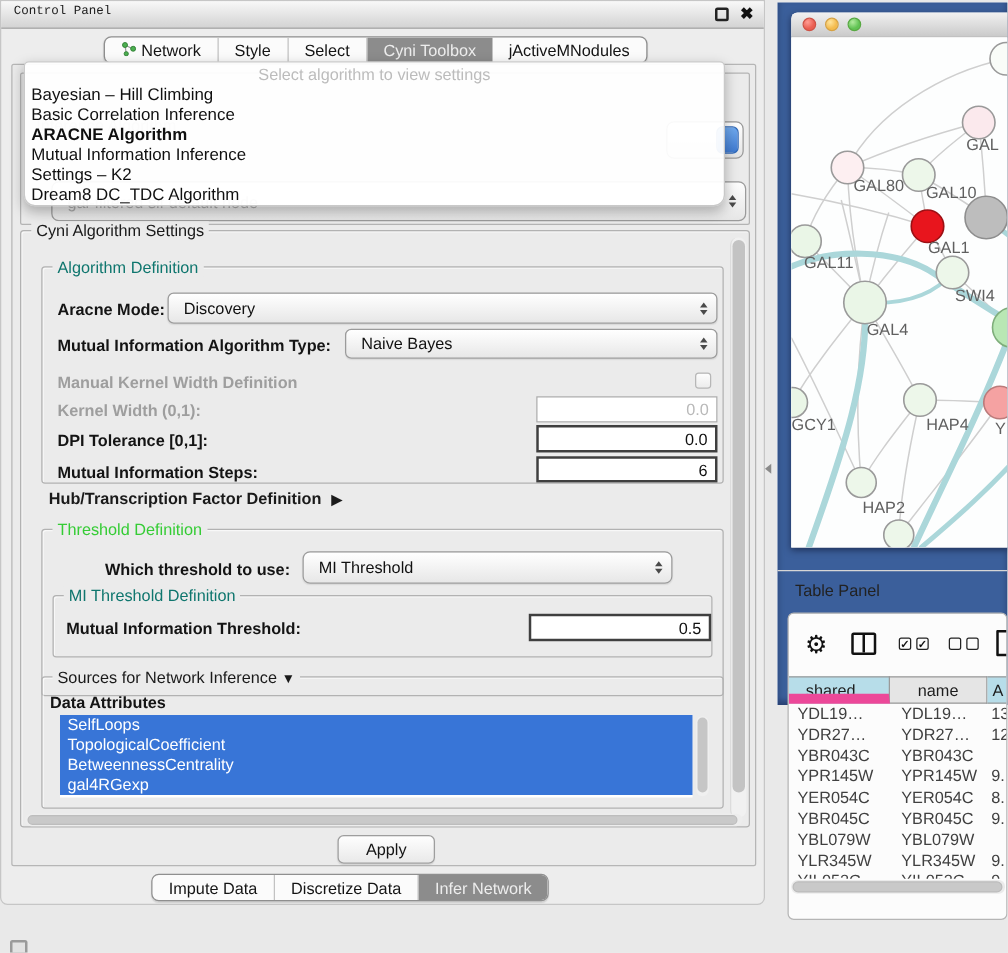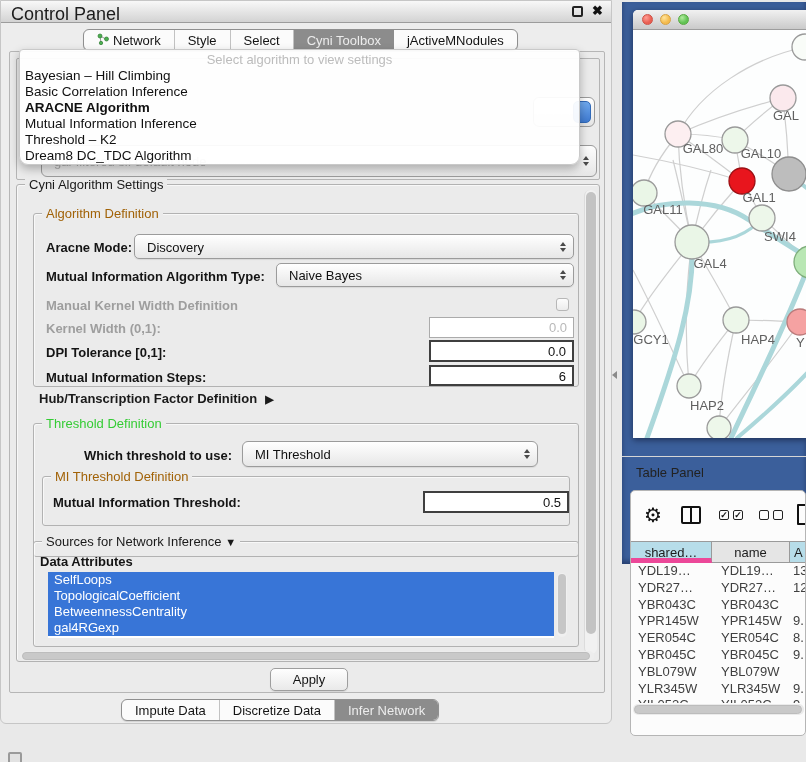--- a/index.html
+++ b/index.html
@@ -4,21 +4,21 @@
 <style>
   * { margin:0; padding:0; box-sizing:border-box; }
   html,body { width:806px; height:762px; overflow:hidden; }
   body { background:#e9e9e9; font-family:"Liberation Sans", sans-serif; color:#1a1a1a; }
   .abs { position:absolute; }
   .page { position:relative; width:806px; height:762px; }
 
   
   .control-panel { left:0; top:8; width:612px; height:724px; background:#ededed; border:1px solid #c6c6c6; border-radius:0 0 6px 6px; }
   .cp-titlebar { left:0; top:0; width:610px; height:22px; background:linear-gradient(#f8f8f8,#d3d3d3); border-bottom:1px solid #9c9c9c; }
-  .cp-title { left:10px; top:3px; font-size:18px; color:#1c1c1c; }
+  .cp-title { left:10px; top:3px; font-size:10px; color:#1c1c1c;font-family:Liberation Mono, monospace; }
   .cp-float { right:28px; top:5px; width:11px; height:11px; border:2px solid #222; border-radius:2px; }
   .cp-close { right:8px; top:2px; font-size:13px; font-weight:bold; color:#111; }
 
   .tabstrip { height:22px; display:flex; border:1px solid #8f8f8f; border-radius:6px; background:#fbfbfb; overflow:hidden; box-shadow:0 1px 1px rgba(0,0,0,.12); }
   .seg { padding:0 13px; font-size:13px; line-height:21px; color:#141414; border-right:1px solid #c2c2c2; white-space:nowrap; display:flex; align-items:center; gap:4px; }
   .seg:last-child { border-right:none; }
   .seg.sel { background:#8c8c8c; color:#ededed; border-right:none;align-items:center; }
   .tabs-top { left:82px; top:28px; }
   .tabs-bottom { left:120px; top:698px; }
 
@@ -35,21 +35,21 @@
   
   .algo-popup { left:9px; top:-3px; width:561px; height:116px; background:rgba(255,255,255,.94); border:1px solid #c9c9c9; border-radius:4px 4px 9px 9px; box-shadow:0 4px 10px rgba(0,0,0,.28); }
   .popup-hint { left:0; top:2px; width:100%; text-align:center; font-size:13px; color:#bcbcbc; }
   .pop-items { left:3px; top:18px; width:550px; }
   .pop-item { height:16px; line-height:16px; font-size:13.5px; color:#101010; padding-left:2px; }
   .pop-item.bold { font-weight:bold; }
 
   
   .group { position:absolute; border:1px solid #b2b2b2; border-radius:3px; box-shadow:inset 1px 1px 0 rgba(255,255,255,.65);padding-left:17px; }
   .gtitle { position:absolute; top:-8px; left:8px; background:#ebebeb; padding:0 4px; font-size:13px; }
-  .gtitle.blue { color:#a16207; }
+  .gtitle.blue { color:#0f766e; }
   .gtitle.green { color:#35cc35; }
 
   .settings-group { left:6px; top:132px; width:584px; height:478px; }
   .v-scroll { right:2px; top:5px; width:13px; height:464px; background:#f1f1f1; border-left:1px solid #dcdcdc; border-radius:6px; }
   .v-thumb { left:1px; top:2px; width:10px; height:442px; background:#c3c3c3; border-radius:6px; }
 
   .lbl { position:absolute; font-size:13px; font-weight:bold; color:#141414; white-space:nowrap; }
   .lbl.dis { color:#9e9e9e; }
 
   .combo { position:absolute; border:1px solid #9b9b9b; border-radius:5px; background:linear-gradient(#ffffff,#e7e7e7); box-shadow:0 1px 1px rgba(0,0,0,.08); }
@@ -96,21 +96,21 @@
   .tp-title { left:14px; top:8px; font-size:13px; color:#222; }
   .tp-box { left:630px; top:490px; width:176px; height:246px; background:#fcfcfc; border:1px solid #b5b5b5; border-radius:5px; overflow:hidden; }
   .tp-toolbar { left:0; top:0; width:176px; height:50px; }
   .gear { left:13px; top:12px; font-size:20px; color:#111; }
   .panel-icon { left:50px; top:15px; width:20px; height:18px; border:2px solid #111; border-radius:2px; }
   .panel-icon:after { content:""; position:absolute; left:7px; top:0; width:2px; height:14px; background:#111; }
   .cb { position:absolute; width:10px; height:10px; border:1.5px solid #222; border-radius:2px; font-size:9px; line-height:9px; text-align:center; font-weight:bold; color:#111; }
   .page-icon { left:166px; top:13px; width:16px; height:21px; border:2px solid #111; border-radius:1px; }
   .thead { left:0; top:50px; width:176px; height:22px; display:flex; font-size:13px; }
   .th { border-right:1px solid #9a9a9a; border-top:1px solid #9a9a9a; border-bottom:1px solid #9a9a9a; text-align:center; line-height:21px; color:#1c1c1c; overflow:hidden; white-space:nowrap; }
-  .th1 { width:81px; background:#b7dde9; border-bottom:5px solid #ec4899; }
+  .th1 { width:81px; background:#b7dde9; border-bottom:8px solid #ec4899; }
   .th2 { width:78px; background:#e5e5e5; }
   .th3 { width:17px; background:#b7dde9; text-align:left; padding-left:4px; border-right:none; }
   .trows { left:0; top:72px; width:176px; height:140px; overflow:hidden; }
   .trow { display:flex; height:16.8px; line-height:16.8px; font-size:13px; color:#404040; }
   .td { overflow:hidden; white-space:nowrap; }
   .td1 { width:81px; padding-left:7px; }
   .td2 { width:78px; padding-left:9px; }
   .td3 { width:17px; padding-left:3px; }
   .tp-hscroll { left:2px; top:213px; width:171px; height:11px; background:#ebebeb; border-radius:5px; }
   .tp-hthumb { left:1px; top:1px; width:168px; height:9px; background:#c9c9c9; border-radius:5px; border:1px solid #bcbcbc; }
@@ -252,21 +252,21 @@
           </div>
       </div>
 
       <div class="abs algo-popup">
         <div class="abs popup-hint">Select algorithm to view settings</div>
         <div class="abs pop-items" id="pop-items">
             <div class="pop-item">Bayesian – Hill Climbing</div>
             <div class="pop-item">Basic Correlation Inference</div>
             <div class="pop-item bold">ARACNE Algorithm</div>
             <div class="pop-item">Mutual Information Inference</div>
-            <div class="pop-item">Threshold – K2</div>
+            <div class="pop-item">Settings – K2</div>
             <div class="pop-item">Dream8 DC_TDC Algorithm</div>
           </div>
       </div>
 
       <div class="abs apply-btn">Apply</div>
     </div>
 
     <div class="abs tabstrip tabs-bottom" id="bottom-tabs">
         <div class="seg">
           <span>Impute Data</span>

